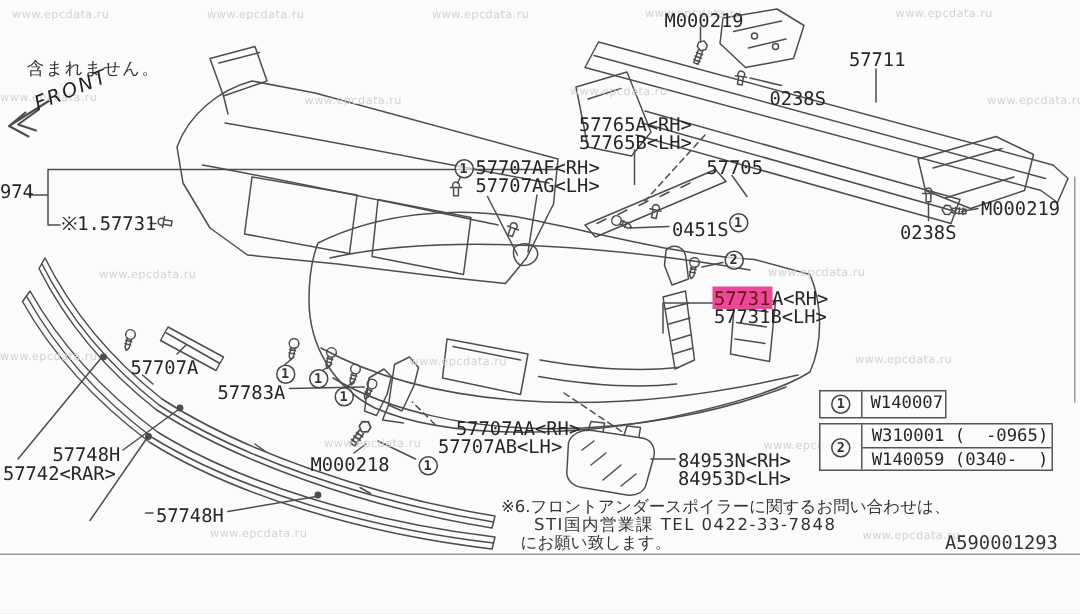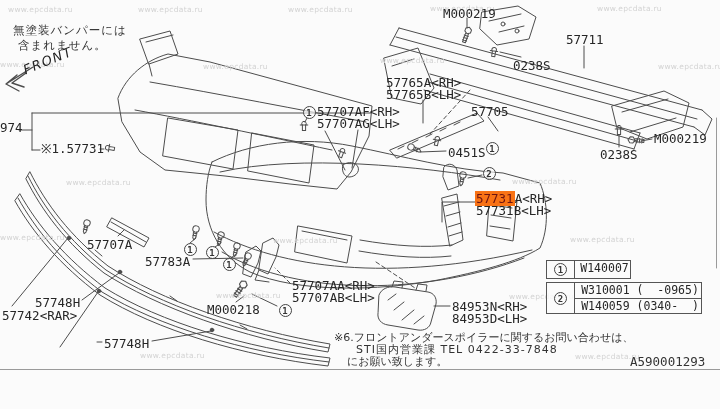--- a/index.html
+++ b/index.html
@@ -5,21 +5,21 @@
   html,body{margin:0;padding:0;background:#e8e8e8;}
   .stage{position:relative;width:720px;height:409px;background:#fbfbfb;overflow:hidden;
          font-family:"DejaVu Sans Mono",monospace;}
   svg{position:absolute;left:0;top:0;}
   .pl{position:absolute;font:12.5px/1.05 "DejaVu Sans Mono",monospace;color:#262626;white-space:pre;}
   .jp{position:absolute;font-family:"DejaVu Sans",sans-serif;color:#333;white-space:pre;}
   .wm{position:absolute;font:7.5px "DejaVu Sans",sans-serif;color:#d3d3d3;letter-spacing:.3px;white-space:pre;}
   .callout{position:absolute;width:13px;height:13px;border:1.2px solid #444;border-radius:50%;
            font:bold 9px/13px "DejaVu Sans Mono",monospace;text-align:center;color:#333;
            background:rgba(251,251,251,.65);box-sizing:border-box;}
-  .hl{background:#f97316;color:#6e1410;padding:0 1px;}
+  .hl{background:#ec4899;color:#6e1410;padding:0 1px;}
   .front-label{position:absolute;left:22px;top:53px;transform:rotate(-22deg);
                font:italic 13px "DejaVu Sans",sans-serif;letter-spacing:1.5px;color:#222;}
   .lg-box{position:absolute;border:1px solid #555;display:flex;box-sizing:border-box;background:rgba(251,251,251,.8);}
   .lg-marker{width:27px;border-right:1px solid #555;display:flex;align-items:center;justify-content:center;}
   .lg-circ{width:13px;height:13px;border:1.2px solid #444;border-radius:50%;
            font:bold 9px/13px "DejaVu Sans Mono",monospace;text-align:center;color:#333;box-sizing:border-box;}
   .lg-vals{flex:1;display:flex;flex-direction:column;}
   .lg-val{flex:1;font:11.5px/15px "DejaVu Sans Mono",monospace;color:#262626;padding-left:4px;white-space:pre;text-align:center;}
   .lg-val.split{border-bottom:1px solid #555;}
   .dwg-no{position:absolute;left:630px;top:354px;font:12.5px "DejaVu Sans Mono",monospace;color:#333;}
@@ -179,33 +179,32 @@
   <div class="wm" style="left:66px;top:178px">www.epcdata.ru</div>
   <div class="wm" style="left:512px;top:177px">www.epcdata.ru</div>
   <div class="wm" style="left:0px;top:233px">www.epcdata.ru</div>
   <div class="wm" style="left:273px;top:236px">www.epcdata.ru</div>
   <div class="wm" style="left:570px;top:235px">www.epcdata.ru</div>
   <div class="wm" style="left:216px;top:291px">www.epcdata.ru</div>
   <div class="wm" style="left:509px;top:292px">www.epcdata.ru</div>
   <div class="wm" style="left:140px;top:351px">www.epcdata.ru</div>
   <div class="wm" style="left:575px;top:352px">www.epcdata.ru</div>
 
-  <div class="jp" style="left:13px;top:23px;font-size:11.5px;letter-spacing:1px">無塗装バンパーには</div>
   <div class="jp" style="left:18px;top:38px;font-size:11.5px;letter-spacing:1px">含まれません。</div>
   <div class="front-label">FRONT</div>
 
   <div class="pl" style="left:0px;top:121px">974</div>
   <div class="pl" style="left:41px;top:142px">※1.57731</div>
   <div class="pl" style="left:87px;top:238px">57707A</div>
   <div class="pl" style="left:145px;top:255px">57783A</div>
   <div class="pl" style="left:35px;top:296px">57748H</div>
   <div class="pl" style="left:2px;top:309px">57742&lt;RAR&gt;</div>
   <div class="pl" style="left:104px;top:337px">57748H</div>
   <div class="pl" style="left:207px;top:303px">M000218</div>
-  <div class="pl" style="left:292px;top:279px">57707AA&lt;RH&gt;</div>
+  <div class="pl" style="left:304px;top:279px">57707AA&lt;RH&gt;</div>
   <div class="pl" style="left:292px;top:291px">57707AB&lt;LH&gt;</div>
   <div class="pl" style="left:452px;top:300px">84953N&lt;RH&gt;</div>
   <div class="pl" style="left:452px;top:312px">84953D&lt;LH&gt;</div>
   <div class="pl" style="left:443px;top:7px">M000219</div>
   <div class="pl" style="left:566px;top:33px">57711</div>
   <div class="pl" style="left:513px;top:59px">0238S</div>
   <div class="pl" style="left:386px;top:76px">57765A&lt;RH&gt;</div>
   <div class="pl" style="left:386px;top:88px">57765B&lt;LH&gt;</div>
   <div class="pl" style="left:471px;top:105px">57705</div>
   <div class="pl" style="left:317px;top:105px">57707AF&lt;RH&gt;</div>

